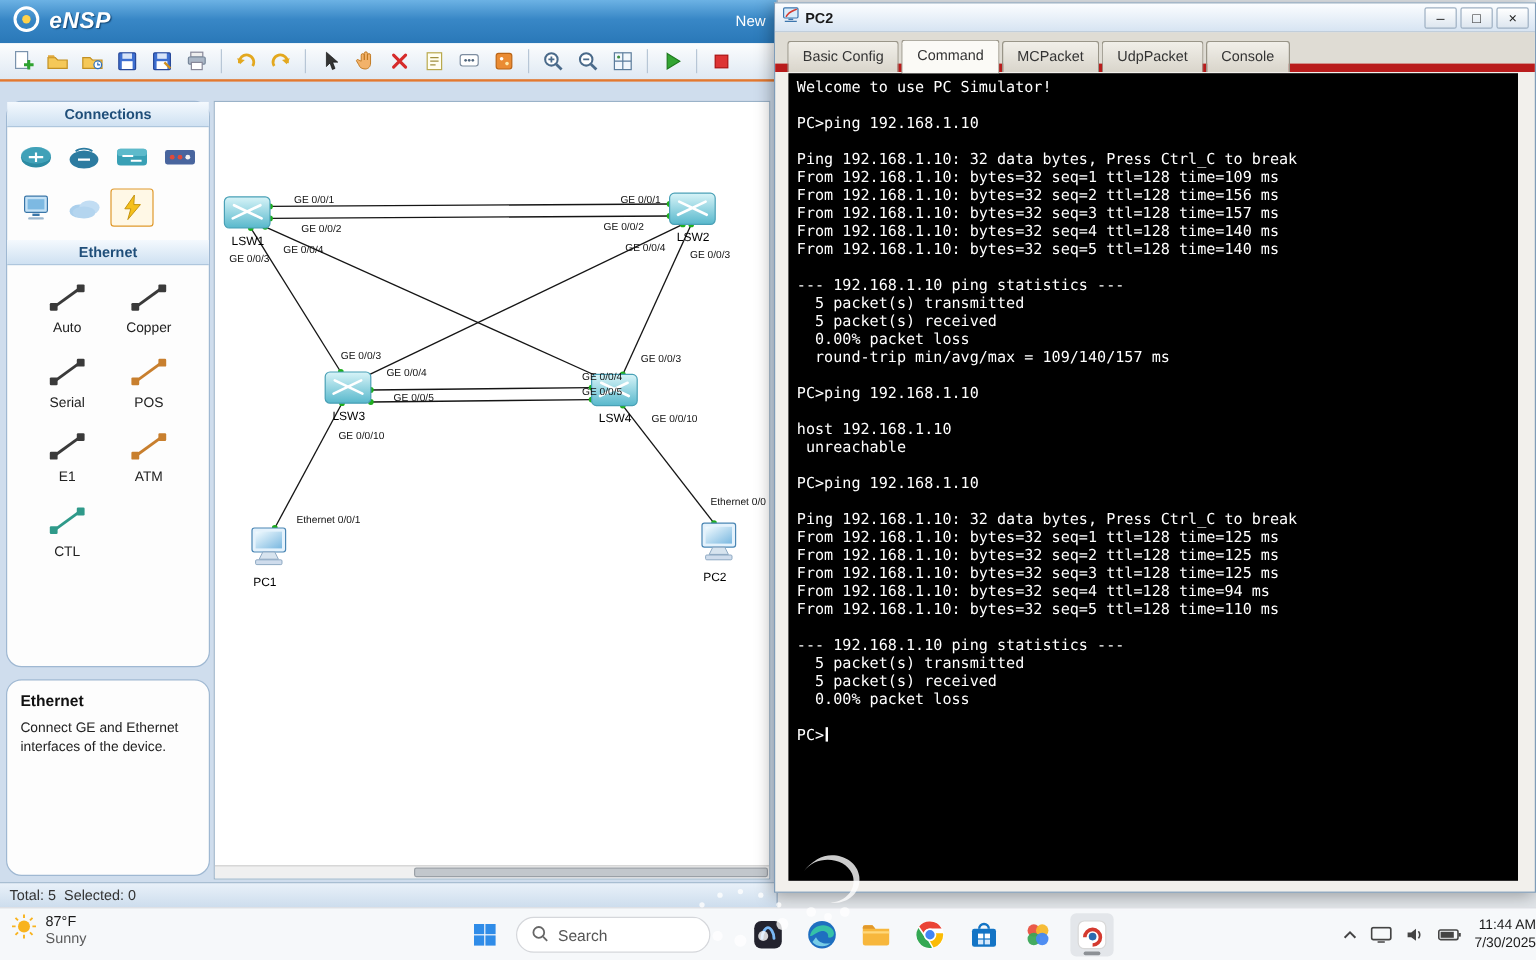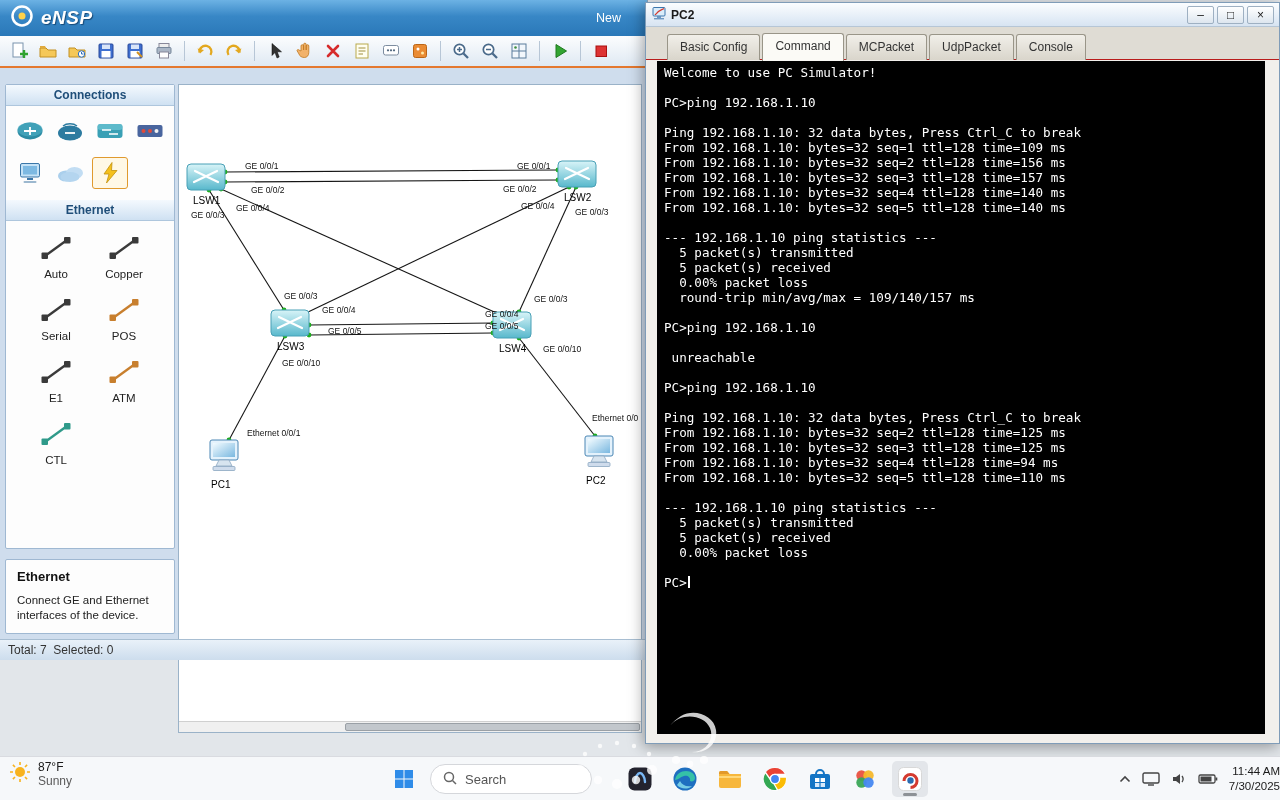--- a/index.html
+++ b/index.html
@@ -1,30 +1,30 @@
 <!DOCTYPE html>
 <html><head>
 <meta charset="utf-8">
 <style>
 *{box-sizing:border-box}
 html,body{margin:0;padding:0}
 body{width:1280px;height:800px;position:relative;overflow:hidden;background:#e2e6ea;font-family:"Liberation Sans",sans-serif}
 button{font-family:inherit;border:none;background:none;padding:0;cursor:default}
 
 
-.ensp{position:absolute;left:0;top:0;width:648px;height:660px;background:#cfdded;z-index:1;border-right:1px solid #8aa2bc}
+.ensp{position:absolute;left:0;top:0;width:648px;height:756px;background:#cfdded;z-index:1;border-right:1px solid #8aa2bc}
 .ensp-title{position:absolute;top:0;left:0;right:0;height:36px;background:linear-gradient(180deg,#6cb2e4 0%,#3887c6 45%,#2a78b8 100%);display:flex;align-items:center;padding:0 10px;gap:7px}
 .app-title{color:#fff;font-size:19px;font-weight:bold;font-style:italic;text-shadow:1px 1px 1px #164a78;letter-spacing:.5px}
-.menu-new{position:absolute;right:26px;color:#fff;font-size:12.5px}
+.menu-new{position:absolute;right:9px;color:#fff;font-size:12.5px}
 .ensp-toolbar{position:absolute;top:36px;left:0;right:0;height:32px;background:linear-gradient(#fcfdfe,#dfe9f3);border-bottom:2px solid #e4782f;display:flex;align-items:center;padding:0 6px;gap:3px}
 .tb-btn{width:26px;height:26px;display:flex;align-items:center;justify-content:center;border-radius:3px}
 .tb-sep{width:1px;height:20px;background:#b7c6d6;margin:0 4px}
 
 .side{position:absolute;left:5px;top:84px;width:170px;bottom:26px;display:flex;flex-direction:column}
-.panel{background:#fdfdfd;border:1px solid #9fb8d2;border-radius:2px}
+.panel{background:#fdfdfd;border:1px solid #9fb8d2;border-radius:13px}
 .panel-main{height:472px;display:flex;flex-direction:column}
 .phead{height:21px;line-height:20px;text-align:center;font-size:12px;font-weight:bold;color:#1f4e79;background:linear-gradient(#f4f9fe,#cfe1f2);border-bottom:1px solid #aec6dd;flex:0 0 auto}
 .pal-grid{display:grid;grid-template-columns:repeat(4,1fr);padding:9px 4px 11px;row-gap:10px;justify-items:center;flex:0 0 auto}
 .pal{width:36px;height:32px;display:flex;align-items:center;justify-content:center;border:1px solid transparent;border-radius:3px}
 .pal.sel{border-color:#e09a2e;background:#fff8e6}
 .lt-grid{display:grid;grid-template-columns:1fr 1fr;padding:10px 16px;row-gap:13px;justify-items:center;flex:1 1 auto;align-content:start}
 .lt-cell{display:flex;flex-direction:column;align-items:center;gap:3px}
 .lt-icon{width:44px;height:34px;display:flex;align-items:center;justify-content:center}
 .lt-label{font-size:11.5px;color:#222}
 .info-panel{margin-top:10px;flex:1;padding:9px 11px}
@@ -37,21 +37,21 @@
 .devlabel{font-size:10px;fill:#000}
 .portlabel{font-size:8.5px;fill:#111}
 .statusbar{position:absolute;left:0;right:0;bottom:0;height:21px;background:linear-gradient(#e9f1f9,#cddded);border-top:1px solid #a8bed2;font-size:12px;color:#333;line-height:20px;padding:0 8px;white-space:pre}
 
 
 .pc2{position:absolute;left:645px;top:2px;width:635px;height:742px;background:#f2f0ec;border:1px solid #7f9cb8;box-shadow:-2px 3px 14px rgba(0,0,0,.35);z-index:2}
 .pc2-title{position:absolute;top:0;left:0;right:0;height:24px;background:linear-gradient(#fbfdff,#d7e4f2);border-bottom:1px solid #b6c6d6;display:flex;align-items:center;padding:0 6px;gap:5px}
 .pc2-title .t{font-size:12px;color:#1a1a1a;font-weight:bold}
 .wbtns{position:absolute;right:5px;top:3px;display:flex;gap:3px}
 .wbtn{width:27px;height:18px;border:1px solid #9eb0c2;border-radius:2px;background:linear-gradient(#ffffff,#dde6ef);font-size:12px;line-height:15px;text-align:center;color:#222}
-.tabbar{position:absolute;top:24px;left:0;right:0;height:33px;background:#dfdcd4;border-bottom:1px solid #b91c1c;padding:0 20px}
+.tabbar{position:absolute;top:24px;left:0;right:0;height:33px;background:#dfdcd4;border-bottom:7px solid #b91c1c;padding:0 9px}
 .tab{display:inline-block;margin:6px 1px 0;padding:5px 12px 6px;font-size:12px;color:#333;background:linear-gradient(#f1efe9,#d9d5cb);border:1px solid #999588;border-bottom:none;border-radius:3px 3px 0 0;vertical-align:bottom}
 .tab.active{background:#fbfaf6;position:relative;z-index:2;padding-bottom:8px;margin-bottom:-1px}
 .terminal{position:absolute;left:11px;right:14px;top:58px;bottom:9px;background:#000;padding:4px 7px;font-family:"DejaVu Sans Mono",monospace;font-size:12.6px;color:#fff;overflow:hidden}
 .tline{white-space:pre;line-height:15px;min-height:15px}
 .caret{display:inline-block;width:2px;height:12px;background:#fff;vertical-align:-1px;margin-left:1px}
 
 
 .taskbar{position:absolute;left:0;bottom:0;width:1280px;height:44px;background:rgba(247,248,250,.97);border-top:1px solid #d9dbe0;z-index:10}
 .weather{position:absolute;left:8px;top:3px;display:flex;align-items:center;gap:6px}
 .wtxt .temp{font-size:12px;color:#1a1a1a}
@@ -436,21 +436,21 @@
           <text class="portlabel" x="103" y="281">GE 0/0/10</text>
           <text class="portlabel" x="364" y="267">GE 0/0/10</text>
           <text class="portlabel" x="68" y="351">Ethernet 0/0/1</text>
           <text class="portlabel" x="413" y="336">Ethernet 0/0</text>
         </svg></div>
     <div class="hscroll">
         <div class="hthumb"></div>
       </div>
   </div>
 
-  <div class="statusbar">Total: 7  Selected: 0</div>
+  <div class="statusbar">Total: 5  Selected: 0</div>
 </div>
 
 <div class="pc2">
   <div class="pc2-title">
     <span><svg width="14" height="14" viewBox="0 0 14 14">
           <rect x="1" y="1.5" width="12" height="8.5" rx="1" fill="#d9ecfa" stroke="#3c76ad"></rect>
           <rect x="5" y="10.5" width="4" height="1.2" fill="#3c76ad"></rect>
           <path d="M2 12.8h10" stroke="#3c76ad"></path>
           <path d="M3 9C6 4 10 4 12 2.5" stroke="#d43a2f" stroke-width="1.3" fill="none"></path>
         </svg></span>
@@ -475,25 +475,27 @@
       <div class="tline">From 192.168.1.10: bytes=32 seq=5 ttl=128 time=140 ms</div>
       <div class="tline">&nbsp;</div>
       <div class="tline">--- 192.168.1.10 ping statistics ---</div>
       <div class="tline">  5 packet(s) transmitted</div>
       <div class="tline">  5 packet(s) received</div>
       <div class="tline">  0.00% packet loss</div>
       <div class="tline">  round-trip min/avg/max = 109/140/157 ms</div>
       <div class="tline">&nbsp;</div>
       <div class="tline">PC&gt;ping 192.168.1.10</div>
       <div class="tline">&nbsp;</div>
+      <div class="tline">host 192.168.1.10</div>
       <div class="tline"> unreachable</div>
       <div class="tline">&nbsp;</div>
       <div class="tline">PC&gt;ping 192.168.1.10</div>
       <div class="tline">&nbsp;</div>
       <div class="tline">Ping 192.168.1.10: 32 data bytes, Press Ctrl_C to break</div>
+      <div class="tline">From 192.168.1.10: bytes=32 seq=1 ttl=128 time=125 ms</div>
       <div class="tline">From 192.168.1.10: bytes=32 seq=2 ttl=128 time=125 ms</div>
       <div class="tline">From 192.168.1.10: bytes=32 seq=3 ttl=128 time=125 ms</div>
       <div class="tline">From 192.168.1.10: bytes=32 seq=4 ttl=128 time=94 ms</div>
       <div class="tline">From 192.168.1.10: bytes=32 seq=5 ttl=128 time=110 ms</div>
       <div class="tline">&nbsp;</div>
       <div class="tline">--- 192.168.1.10 ping statistics ---</div>
       <div class="tline">  5 packet(s) transmitted</div>
       <div class="tline">  5 packet(s) received</div>
       <div class="tline">  0.00% packet loss</div>
       <div class="tline">&nbsp;</div>

